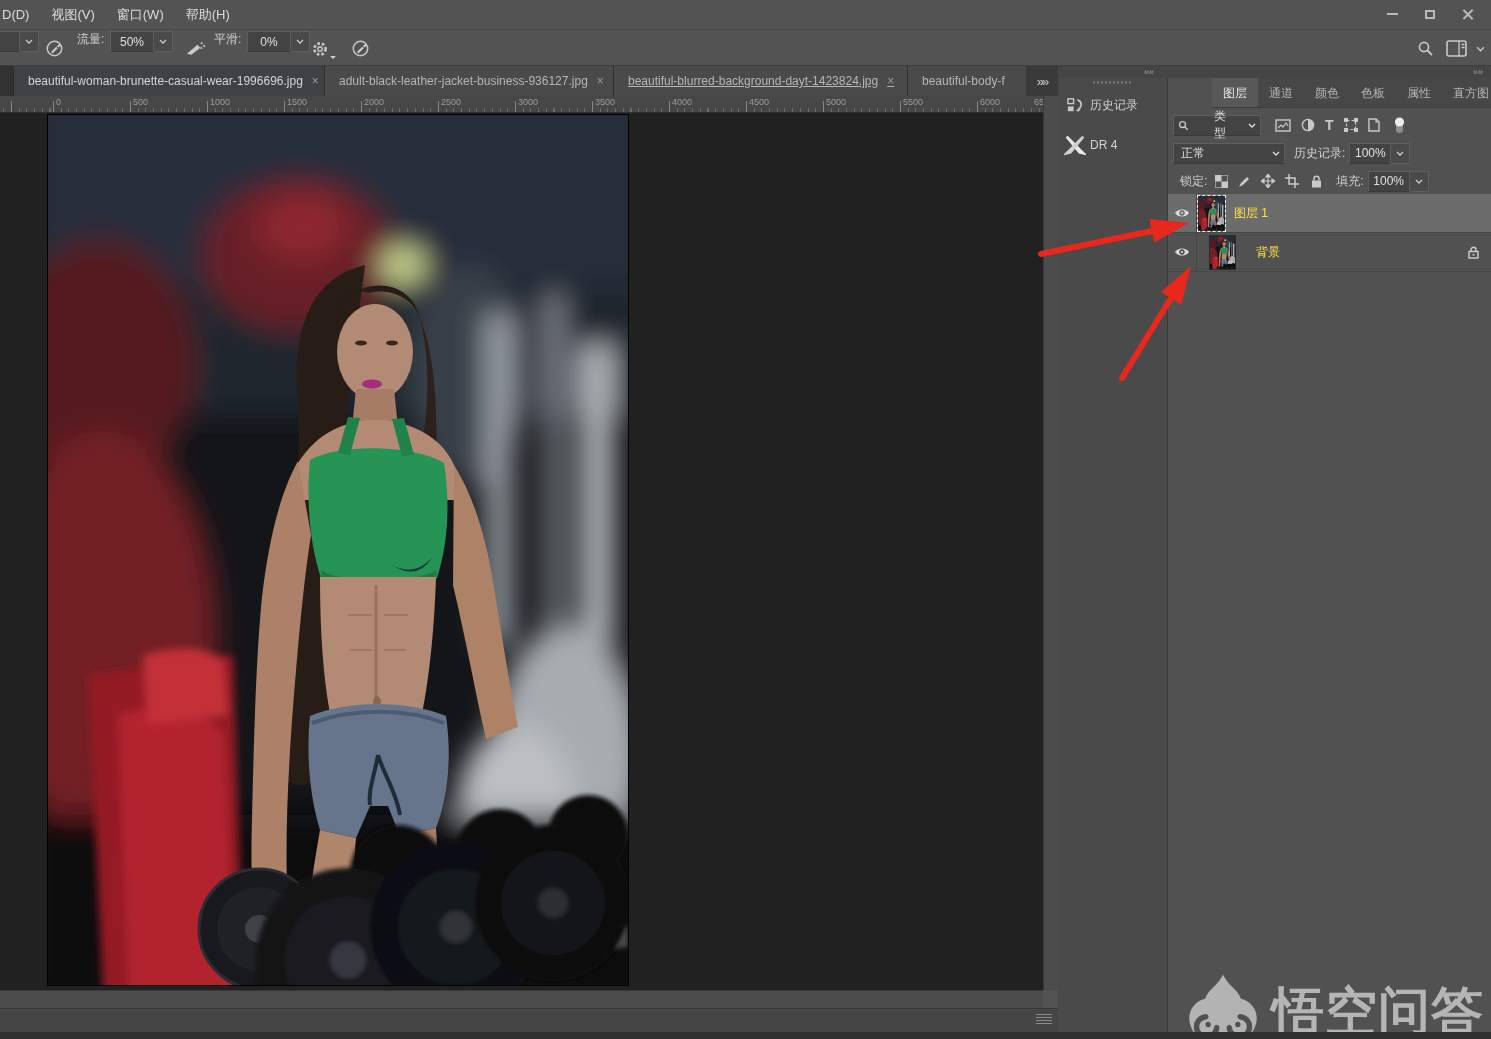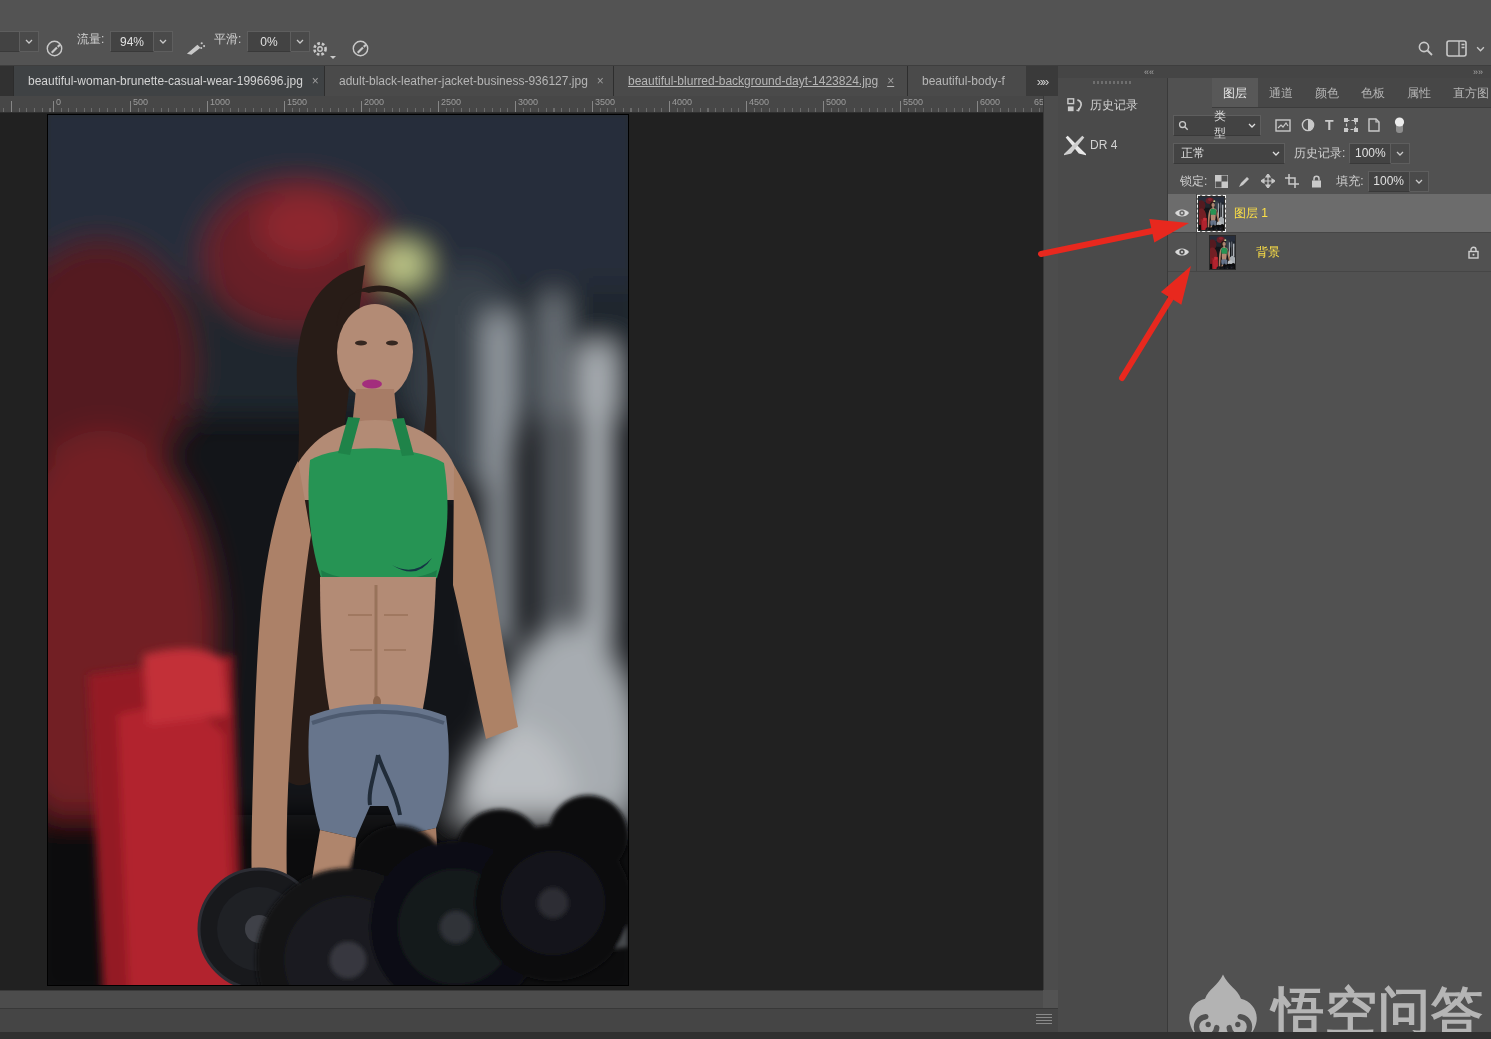--- a/index.html
+++ b/index.html
@@ -170,41 +170,58 @@
           <circle cx="408" cy="812" r="16" fill="#35373c"></circle>
           <circle cx="505" cy="788" r="78" fill="#0e0f11"></circle>
           <circle cx="505" cy="788" r="52" fill="#17181b"></circle>
           <circle cx="505" cy="788" r="15" fill="#313338"></circle>
         </g>
         <rect width="580" height="870" fill="#0c0e12" opacity=".10"></rect>
       </symbol>
     </defs>
   </svg>
 
+  <header class="menubar">
+    <span class="menu-item">D(D)</span>
+    <span class="menu-item">视图(V)</span>
+    <span class="menu-item">窗口(W)</span>
+    <span class="menu-item">帮助(H)</span>
+    <div class="win-controls">
+      <div class="win-btn">
+          <div class="glyph-min"></div>
+        </div>
+      <div class="win-btn">
+          <div class="glyph-max"></div>
+        </div>
+      <div class="win-btn">
+          <div class="glyph-close"></div>
+        </div>
+    </div>
+  </header>
 
   <div class="optionsbar">
     <div class="opt" style="left:-8px;">
       <div class="valbox" style="width:28px;"></div>
         <div class="chevcell">
           <svg width="8" height="5" viewBox="0 0 8 5">
             <path d="M1 1l3 3 3-3" fill="none" stroke="currentColor" stroke-width="1.3"></path>
           </svg>
         </div>
     </div>
     <div class="opt icon" style="left:42px;width:24px;">
       <svg width="19" height="19" viewBox="0 0 20 20">
           <circle cx="10" cy="10" r="7.6" fill="none" stroke="currentColor" stroke-width="1.5"></circle>
           <path d="M6.3 13.7 L11.8 8.2 l1.6 1.6 L7.9 15.3 Z M12.6 7.4 l1.7 1.7 2.2-2.4 -1.5-1.5 Z" fill="currentColor"></path>
         </svg>
     </div>
     <div class="opt plabel" style="left:77px;">
         <span>流量:</span>
       </div>
     <div class="opt" style="left:110px;">
-      <div class="valbox" style="width:44px;">94%</div>
+      <div class="valbox" style="width:44px;">50%</div>
       <div class="chevcell">
           <svg width="8" height="5" viewBox="0 0 8 5">
             <path d="M1 1l3 3 3-3" fill="none" stroke="currentColor" stroke-width="1.3"></path>
           </svg>
         </div>
     </div>
     <div class="opt icon" style="left:183px;width:24px;">
       <svg width="21" height="17" viewBox="0 0 22 17">
           <path d="M2 14 L13 4.5 l3.2 3.2 -9.5 7.3 Z" fill="currentColor"></path>
           <circle cx="17.5" cy="3" r="1.1" fill="currentColor"></circle>

